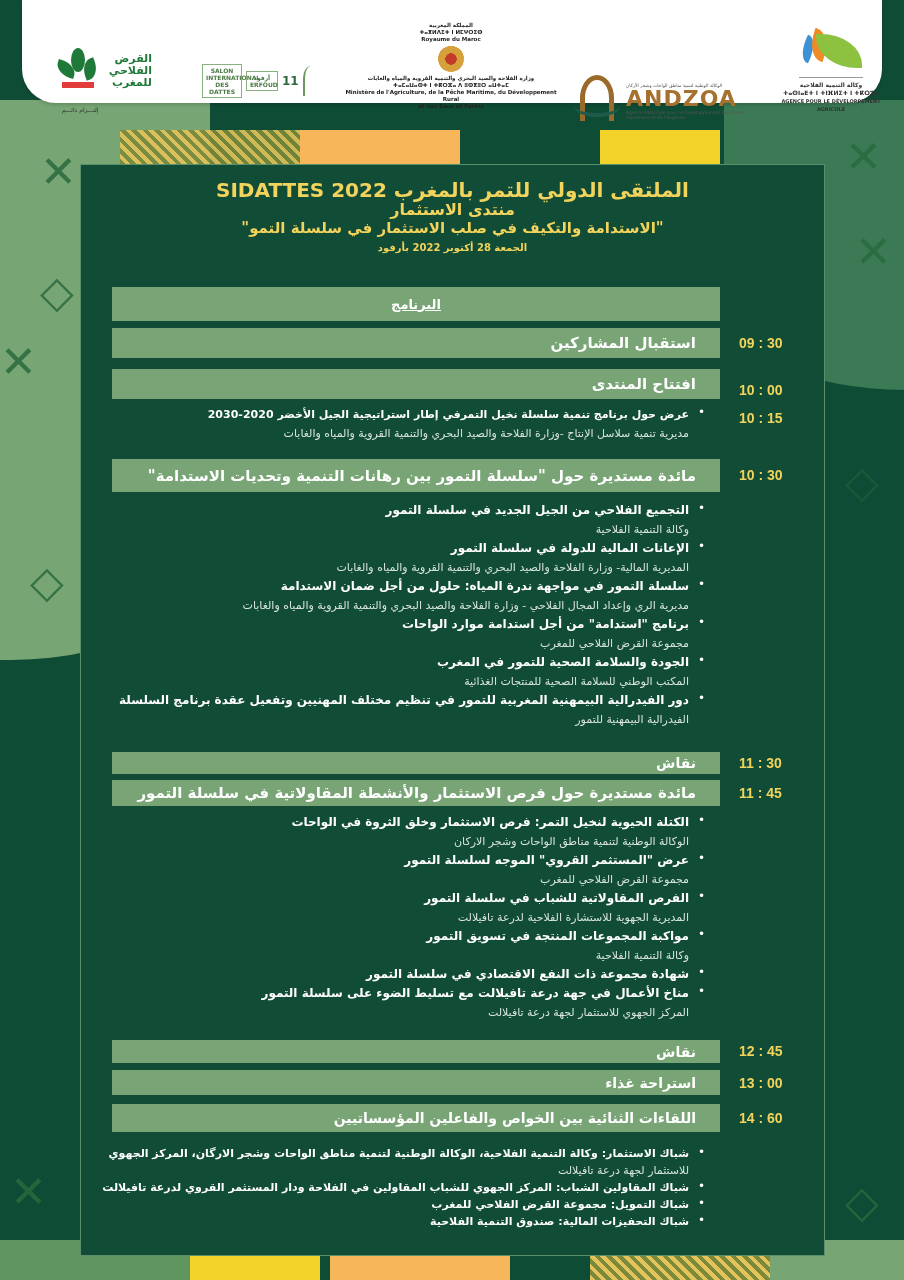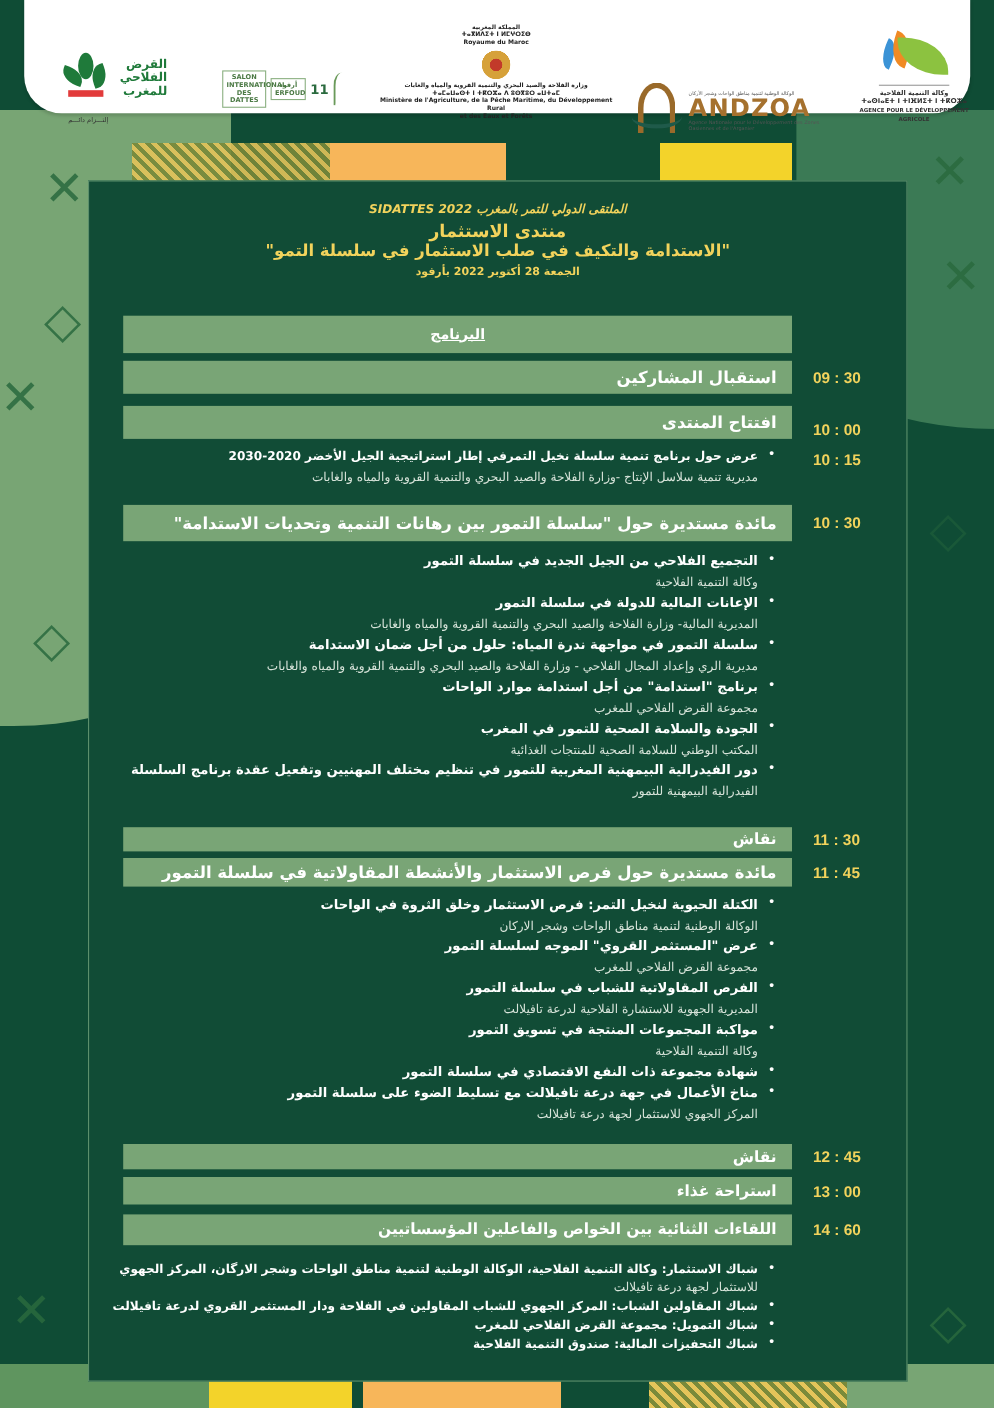--- a/index.html
+++ b/index.html
@@ -84,29 +84,29 @@
   .ada-rule { width: 64px; height: 1px; background: #999; margin: 3px 0; }
   .ada-line { font-size: 6px; line-height: 8px; color: #333; font-weight: bold; text-align: center; }
 
   
   .panel {
     position: absolute; left: 80px; top: 164px; width: 745px; height: 1092px;
     background: #114c36; border: 1px solid #5c8f6c;
   }
   .title-block { position: absolute; left: 0; width: 100%; top: 16px; text-align: center; direction: rtl; color: #f2d35c; font-weight: bold; }
   .title-block div { line-height: 19px; }
-  .t1 { font-size: 11px; font-style: italic; }
+  .t1 { font-size: 20px; }
   .t2 { font-size: 16px; }
   .t3 { font-size: 15px; }
   .t4 { font-size: 10px; }
 
   .bar {
     position: absolute; left: 31px; width: 608px; background: #79a576;
     color: #ffffff; font-weight: bold; direction: rtl; text-align: right;
-    padding-right: 14px; display: flex; align-items: center; white-space: nowrap;
+    padding-right: 24px; display: flex; align-items: center; white-space: nowrap;
   }
   .bar.center { justify-content: center; padding-right: 0; font-size: 13px; }
   .bar.big { font-size: 15px; }
   .bar.med { font-size: 14px; }
   .time {
     position: absolute; left: 658px; width: 60px; color: #f2d35c; font-weight: bold;
     font-size: 14px; font-family: "Liberation Sans", sans-serif; text-align: left; white-space: nowrap;
   }
   .items { position: absolute; left: 20px; width: 606px; direction: rtl; text-align: right; color: #fff; }
   .item { position: relative; padding-right: 18px; }

